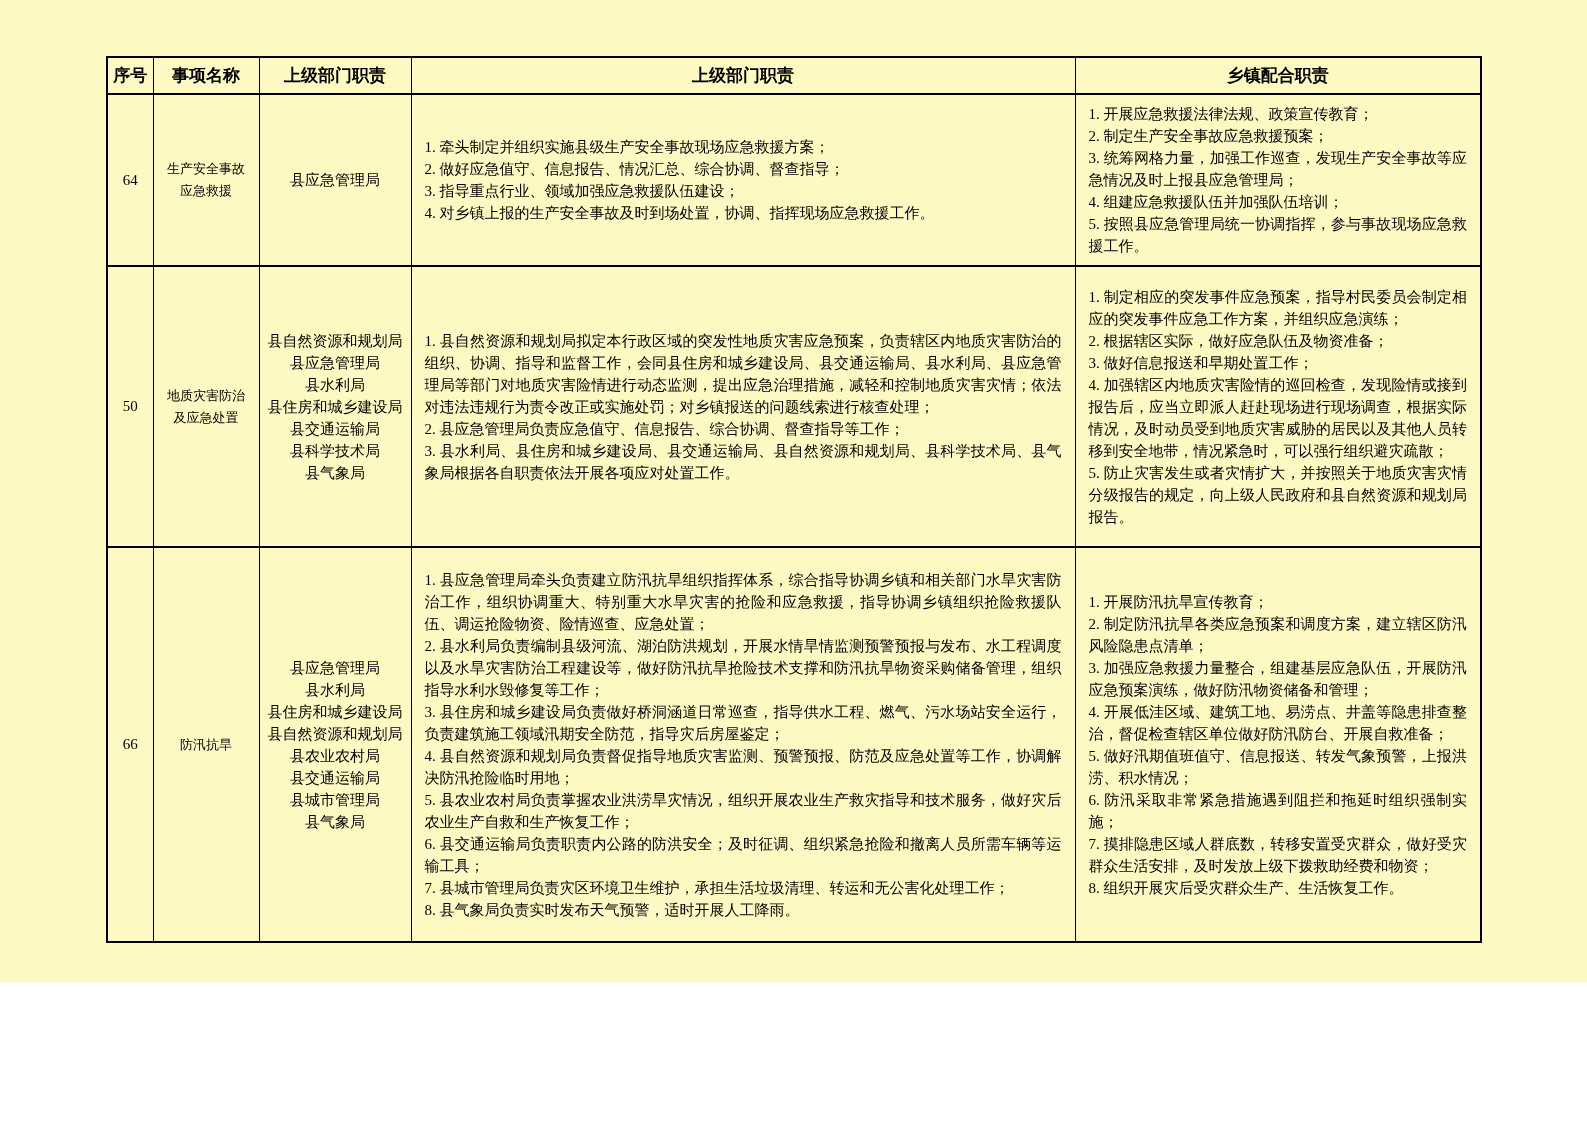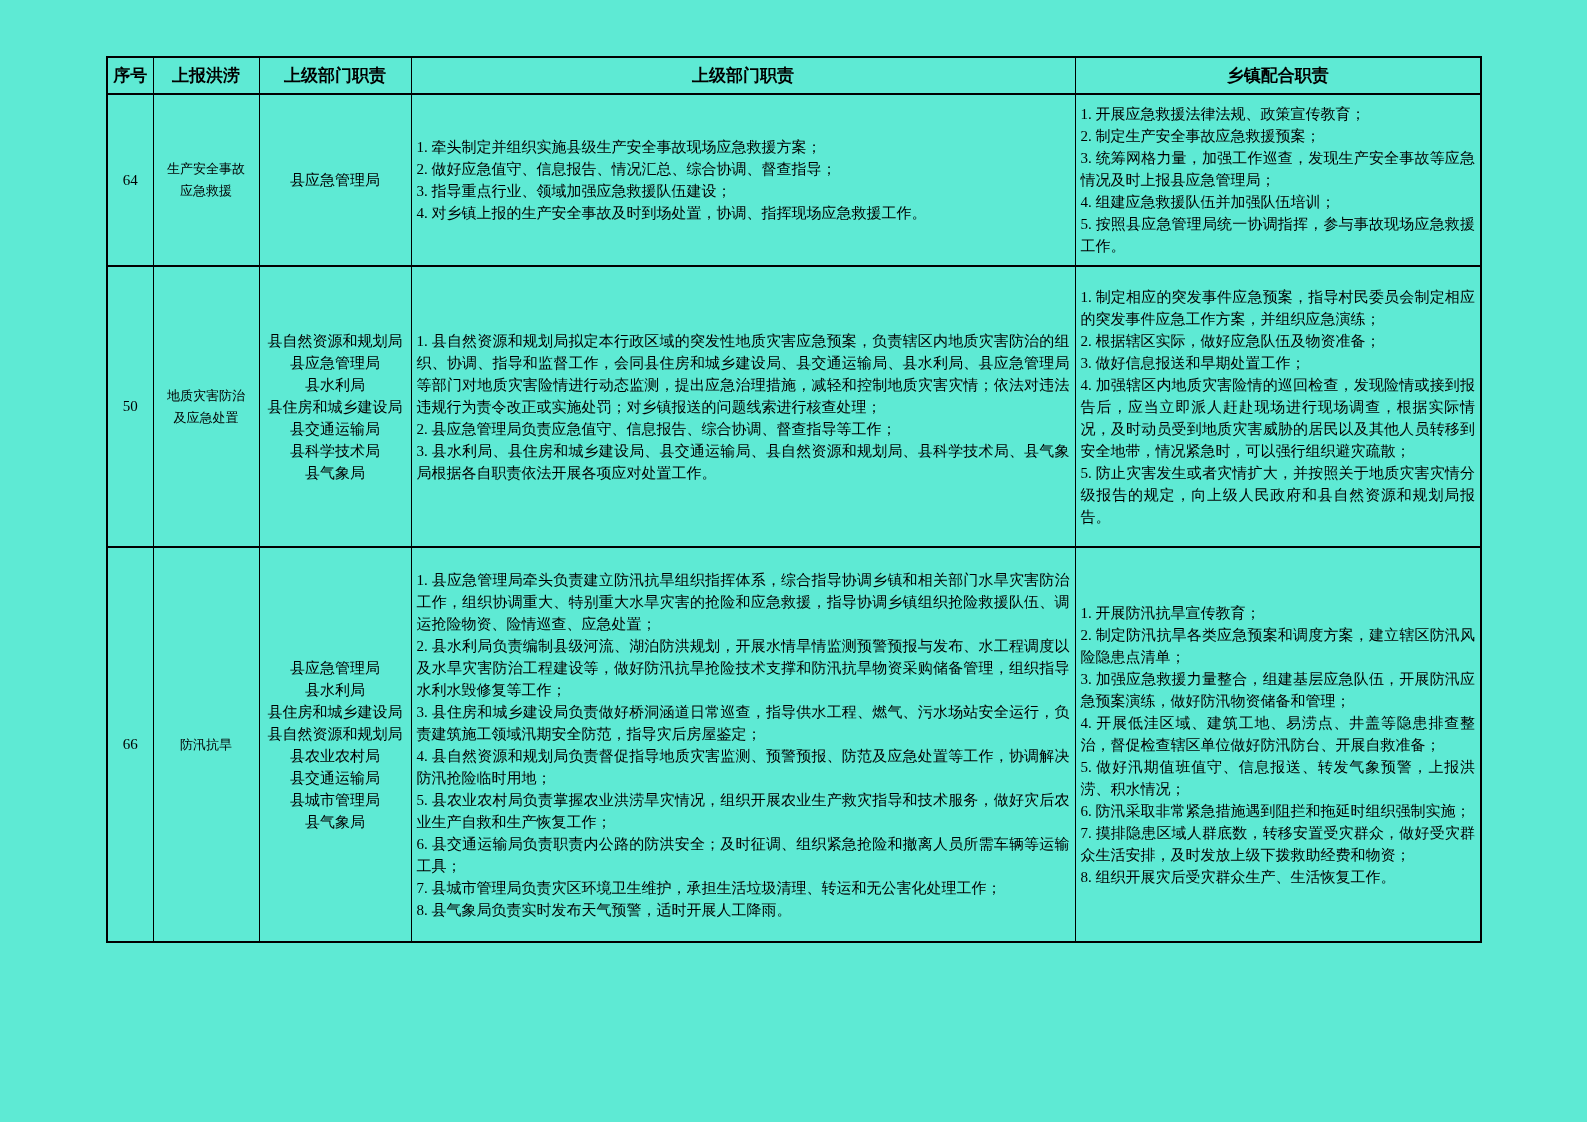--- a/index.html
+++ b/index.html
@@ -8,22 +8,22 @@
     background: #ffffff;
     width: 1587px;
     height: 1122px;
     position: relative;
     font-family: "Liberation Serif", "DejaVu Serif", serif;
     color: #000;
   }
   .page {
     position: relative;
     width: 1587px;
-    height: 1122px;
-    background: #5eead4;
+    height: 982px;
+    background: #fef9c3;
     overflow: hidden;
   }
   table.resp-table {
     position: absolute;
     left: 106px;
     top: 56px;
     width: 1374px;
     border-collapse: collapse;
     table-layout: fixed;
     border: 2px solid #000;
@@ -62,21 +62,21 @@
   td.col-dept {
     text-align: center;
     font-size: 15px;
     line-height: 22px;
     padding: 0 1px;
   }
   td.col-duty {
     text-align: justify;
     font-size: 15px;
     line-height: 22px;
-    padding: 4px 5px;
+    padding: 4px 13px;
   }
   .duty-item { margin: 0; }
   .dept-line { margin: 0; }
   .page-footer {
     position: absolute;
     left: 0;
     top: 1034px;
     width: 1587px;
     text-align: center;
     font-size: 14px;
@@ -91,21 +91,21 @@
     <colgroup>
       <col style="width:46px">
       <col style="width:106px">
       <col style="width:152px">
       <col style="width:664px">
       <col style="width:406px">
     </colgroup>
     <thead>
       <tr id="header-row">
           <th>序号</th>
-          <th>上报洪涝</th>
+          <th>事项名称</th>
           <th>上级部门职责</th>
           <th>上级部门职责</th>
           <th>乡镇配合职责</th>
         </tr>
     </thead>
     <tbody id="table-body">
         <tr class="row-0">
           <td class="col-no">64</td>
           <td class="col-name">生产安全事故应急救援</td>
           <td class="col-dept">

